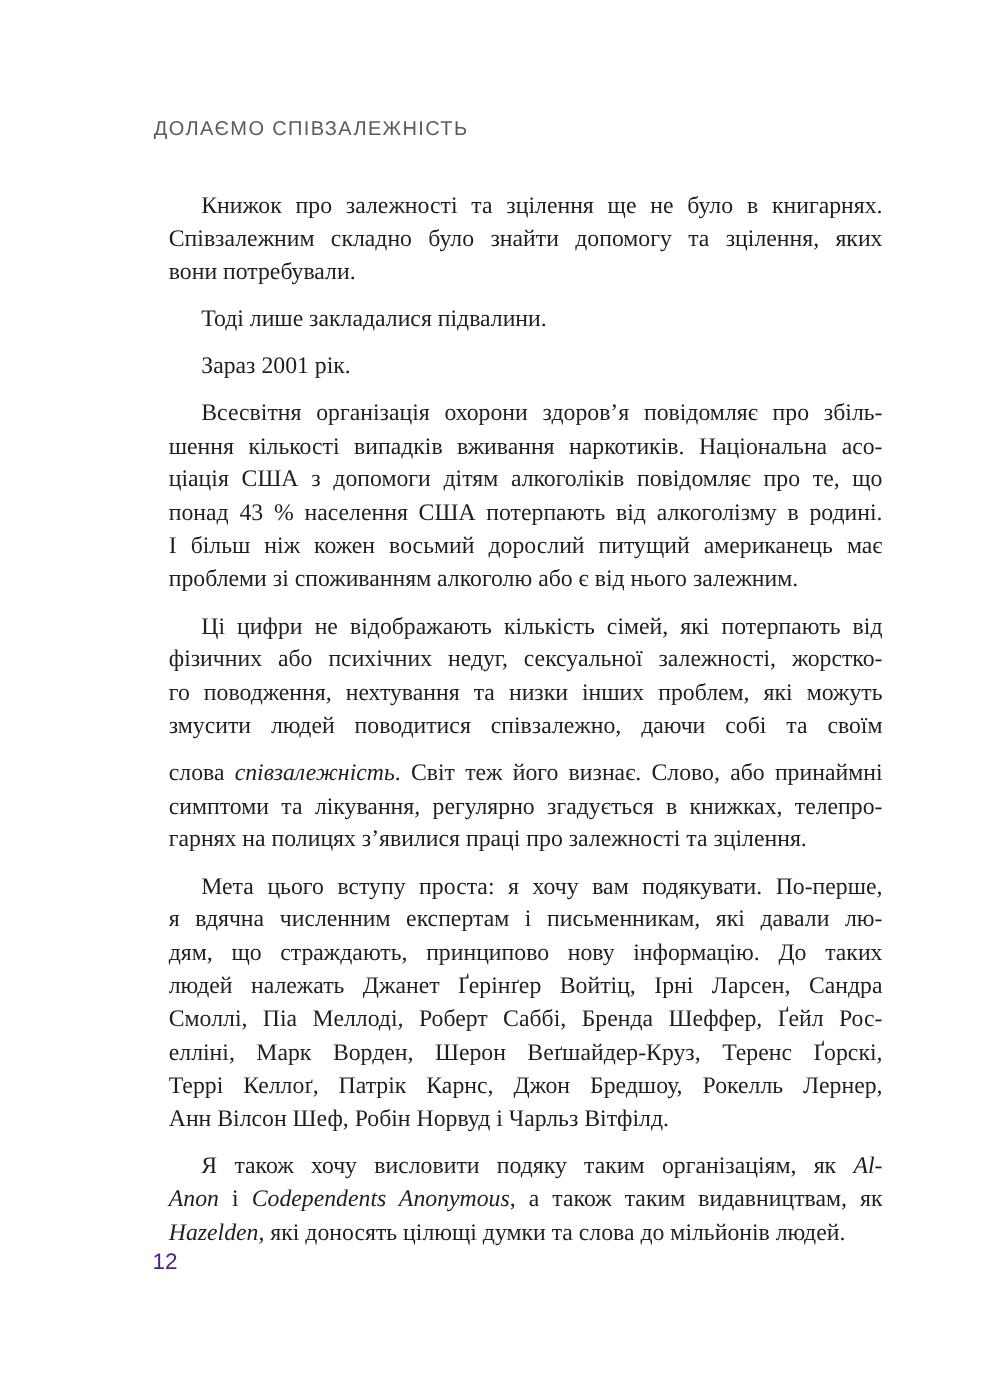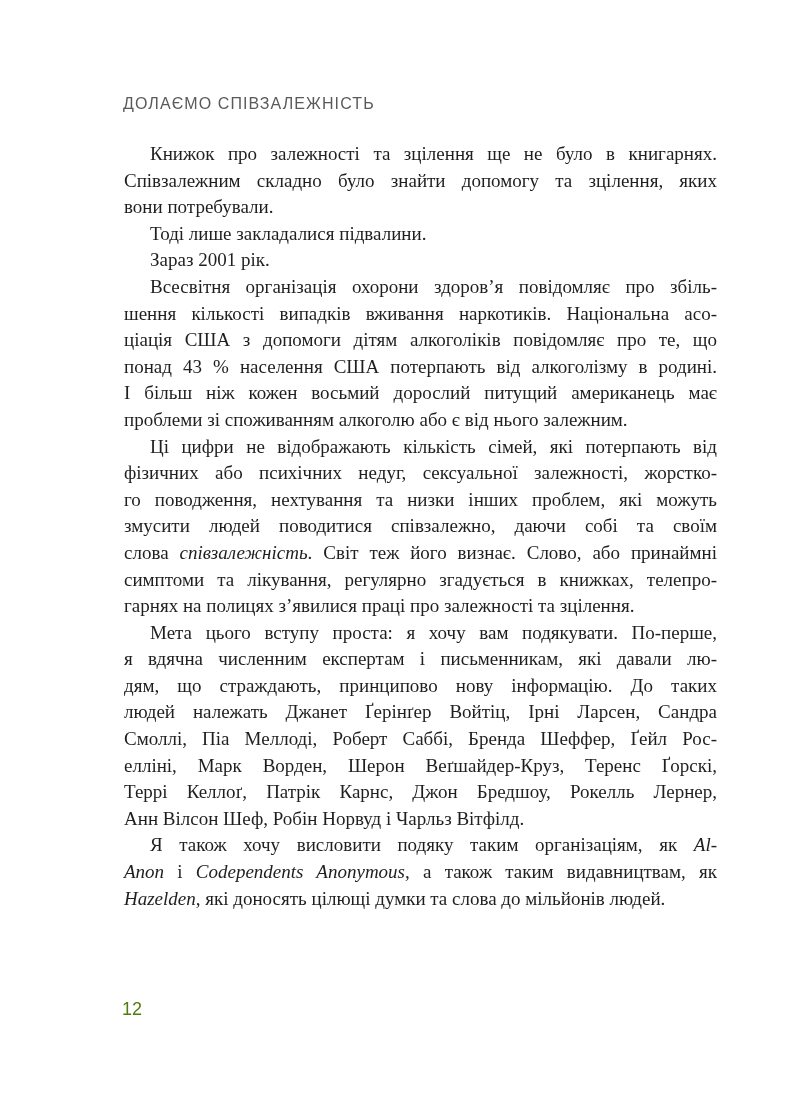--- a/index.html
+++ b/index.html
@@ -25,34 +25,34 @@
     color: #5a5a5a;
   }
   .body-text {
     position: absolute;
     left: 124px; top: 141px;
     width: 593px;
     font-size: 19px;
     line-height: 26.6px;
     color: #1f1f1f;
   }
-  .para { margin: 0; padding: 0; }
+  .para { margin: 11px; padding: 0; }
   .line {
     text-align: justify;
     text-align-last: justify;
   }
   .line.first { text-indent: 26px; }
   .line.last  { text-align-last: left; }
   .seg.i { font-style: italic; }
   .page-number {
     position: absolute;
     left: 122px; top: 999px;
     font-family: "Liberation Sans", "DejaVu Sans", sans-serif;
     font-size: 18px;
-    color: #4d7c0f;
+    color: #4c1d95;
   }
 </style>
 </head>
 <body>
 
 <div class="page">
   <div class="running-header">ДОЛАЄМО СПІВЗАЛЕЖНІСТЬ</div>
 
   <div class="body-text">
       <div class="para">

